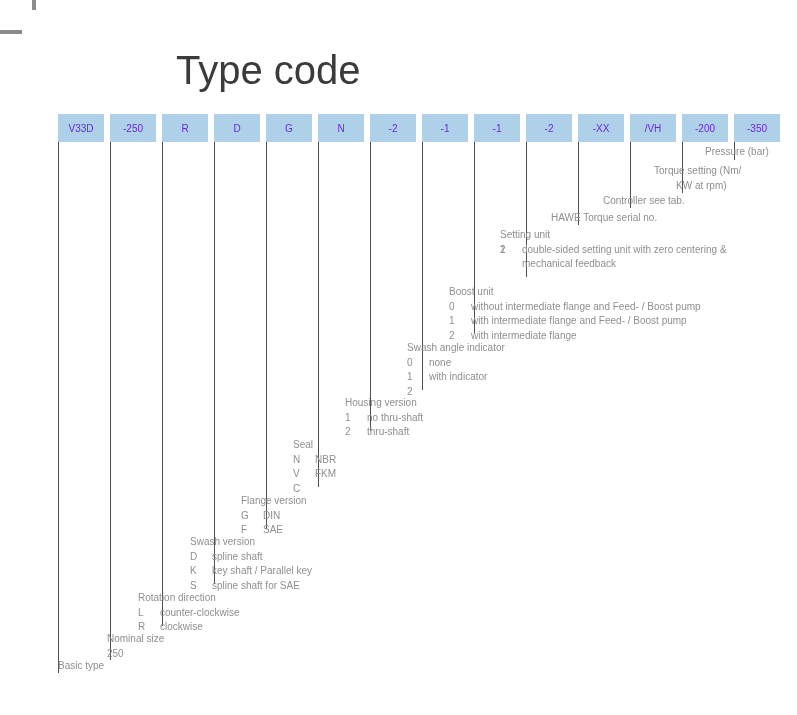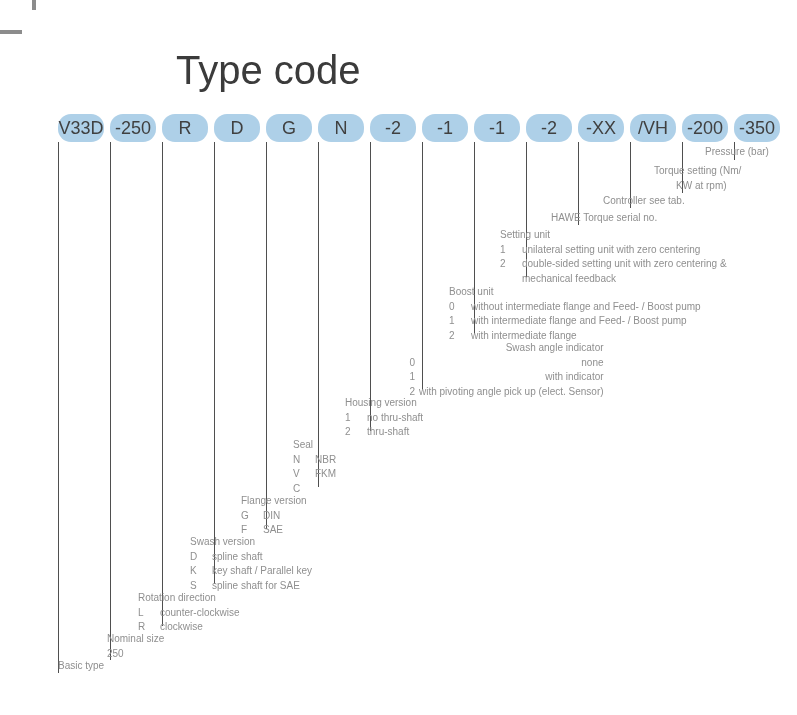--- a/index.html
+++ b/index.html
@@ -54,27 +54,26 @@
     position: absolute;
     left: 58px;
     top: 114px;
     height: 28px;
   }
   .code-box {
     position: absolute;
     top: 0;
     height: 28px;
     background: #aed0e8;
-    color: #404040;
-    font-size: 18px;
+    color: #6d28d9;
+    font-size: 10px;
     display: flex;
     align-items: center;
     justify-content: center;
     box-sizing: border-box;
-    border-radius: 13px;
   }
 
   
   .leader {
     position: absolute;
     width: 1px;
     background: #4f4f4f;
   }
 
   
@@ -160,35 +159,35 @@
         <span class="cont">KW at rpm)</span>
       </div>
       <div class="ann" style="left: 603px; top: 194px; color: rgb(143, 143, 143);">
         <span class="hdr">Controller see tab.</span>
       </div>
       <div class="ann" style="left: 551px; top: 211px; color: rgb(143, 143, 143);">
         <span class="hdr">HAWE Torque serial no.</span>
       </div>
       <div class="ann" style="left: 500px; top: 228px; color: rgb(143, 143, 143);">
         <span class="hdr">Setting unit</span>
-        <span class="opt"><span class="k">1</span><span class="v">unilateral setting unit with zero centering</span></span>
+        <span class="opt"><span class="k">1</span></span>
         <span class="opt"><span class="k">2</span><span class="v">double-sided setting unit with zero centering &amp;</span></span>
         <span class="cont">mechanical feedback</span>
       </div>
       <div class="ann" style="left: 449px; top: 285px; color: rgb(143, 143, 143);">
         <span class="hdr">Boost unit</span>
         <span class="opt"><span class="k">0</span><span class="v">without intermediate flange and  Feed- / Boost pump</span></span>
         <span class="opt"><span class="k">1</span><span class="v">with intermediate flange and Feed- / Boost pump</span></span>
         <span class="opt"><span class="k">2</span><span class="v">with intermediate flange</span></span>
       </div>
-      <div class="ann" style="left: 397px; top: 341px; color: rgb(143, 143, 143); text-align: right;">
+      <div class="ann" style="left: 407px; top: 341px; color: rgb(143, 143, 143);">
         <span class="hdr">Swash angle indicator</span>
         <span class="opt"><span class="k">0</span><span class="v">none</span></span>
         <span class="opt"><span class="k">1</span><span class="v">with indicator</span></span>
-        <span class="opt"><span class="k">2</span><span class="v">with pivoting angle pick up (elect. Sensor)</span></span>
+        <span class="opt"><span class="k">2</span></span>
       </div>
       <div class="ann" style="left: 345px; top: 396px; color: rgb(143, 143, 143);">
         <span class="hdr">Housing version</span>
         <span class="opt"><span class="k">1</span><span class="v">no thru-shaft</span></span>
         <span class="opt"><span class="k">2</span><span class="v">thru-shaft</span></span>
       </div>
       <div class="ann" style="left: 293px; top: 438px; color: rgb(143, 143, 143);">
         <span class="hdr">Seal</span>
         <span class="opt"><span class="k">N</span><span class="v">NBR</span></span>
         <span class="opt"><span class="k">V</span><span class="v">FKM</span></span>

